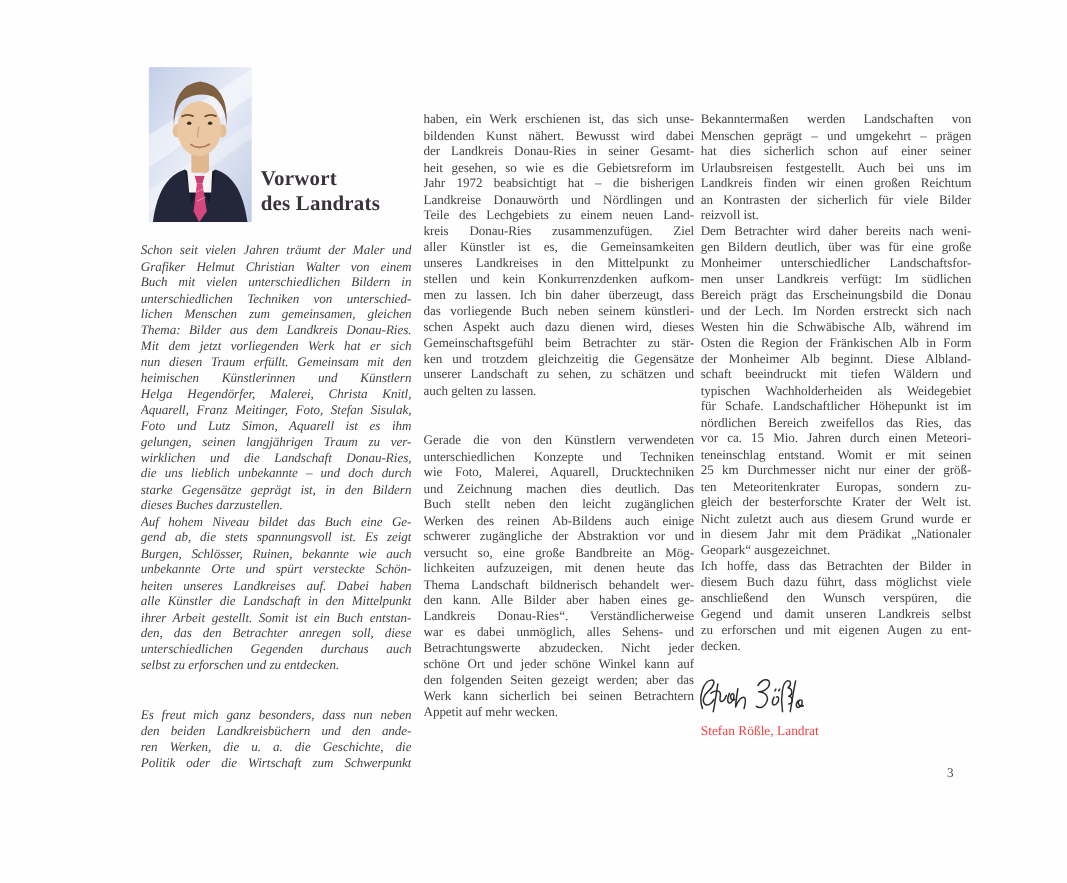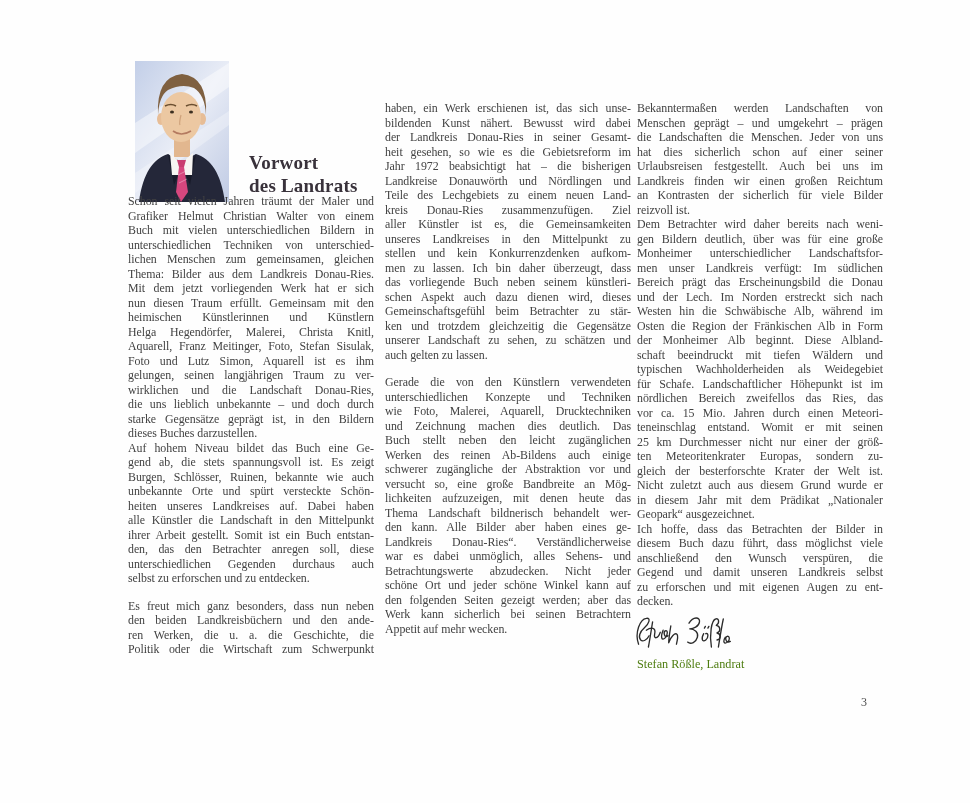--- a/index.html
+++ b/index.html
@@ -12,44 +12,44 @@
   }
   .photo{
     position:absolute;left:135px;top:61px;
     width:94px;height:141px;
     overflow:hidden;
   }
   .photo svg{display:block;}
   .title{
     position:absolute;left:237px;top:151px;
     font-size:19px;font-weight:700;line-height:23px;
-    color:#39323b;letter-spacing:0.2px;margin-left:12px;
+    color:#39323b;letter-spacing:0.2px;
   }
   .col{
     position:absolute;width:246px;
     font-size:11.9px;line-height:14.5px;
     color:#424242;letter-spacing:-0.05px;
   }
-  #col0{left:128px;top:194px;}
+  #col0{left:128px;top:220px;font-style:italic;}
   #col1{left:385px;top:101px;}
   #col2{left:637px;top:101px;}
-  .para.gap{margin-top:13px;}
+  .para.gap{margin-top:31px;}
   .line{
     text-align:justify;
     text-align-last:justify;
     height:14.5px;overflow:hidden;
   }
   .line.last{text-align-last:left;}
   .signature{
     position:absolute;left:633px;top:612px;
     width:98px;height:42px;
   }
   .sig-caption{
     position:absolute;left:637px;top:657px;
-    font-size:12.2px;color:#4d7c0f;
+    font-size:12.2px;color:#ef4444;
   }
   .page-number{
     position:absolute;left:845px;top:695px;width:22px;
     font-size:12px;color:#4a4a4a;text-align:right;
   }
 </style>
 </head>
 <body>
 
 <div class="page">
@@ -170,21 +170,20 @@
         <div class="line">schöne Ort und jeder schöne Winkel kann auf</div>
         <div class="line">den folgenden Seiten gezeigt werden; aber das</div>
         <div class="line">Werk kann sicherlich bei seinen Betrachtern</div>
         <div class="line last">Appetit auf mehr wecken.</div>
       </div>
     </div>
   <div class="col" id="col2">
       <div class="para">
         <div class="line">Bekanntermaßen werden Landschaften von</div>
         <div class="line">Menschen geprägt – und umgekehrt – prägen</div>
-        <div class="line">die Landschaften die Menschen. Jeder von uns</div>
         <div class="line">hat dies sicherlich schon auf einer seiner</div>
         <div class="line">Urlaubsreisen festgestellt. Auch bei uns im</div>
         <div class="line">Landkreis finden wir einen großen Reichtum</div>
         <div class="line">an Kontrasten der sicherlich für viele Bilder</div>
         <div class="line last">reizvoll ist.</div>
       </div>
       <div class="para">
         <div class="line">Dem Betrachter wird daher bereits nach weni-</div>
         <div class="line">gen Bildern deutlich, über was für eine große</div>
         <div class="line">Monheimer unterschiedlicher Landschaftsfor-</div>

